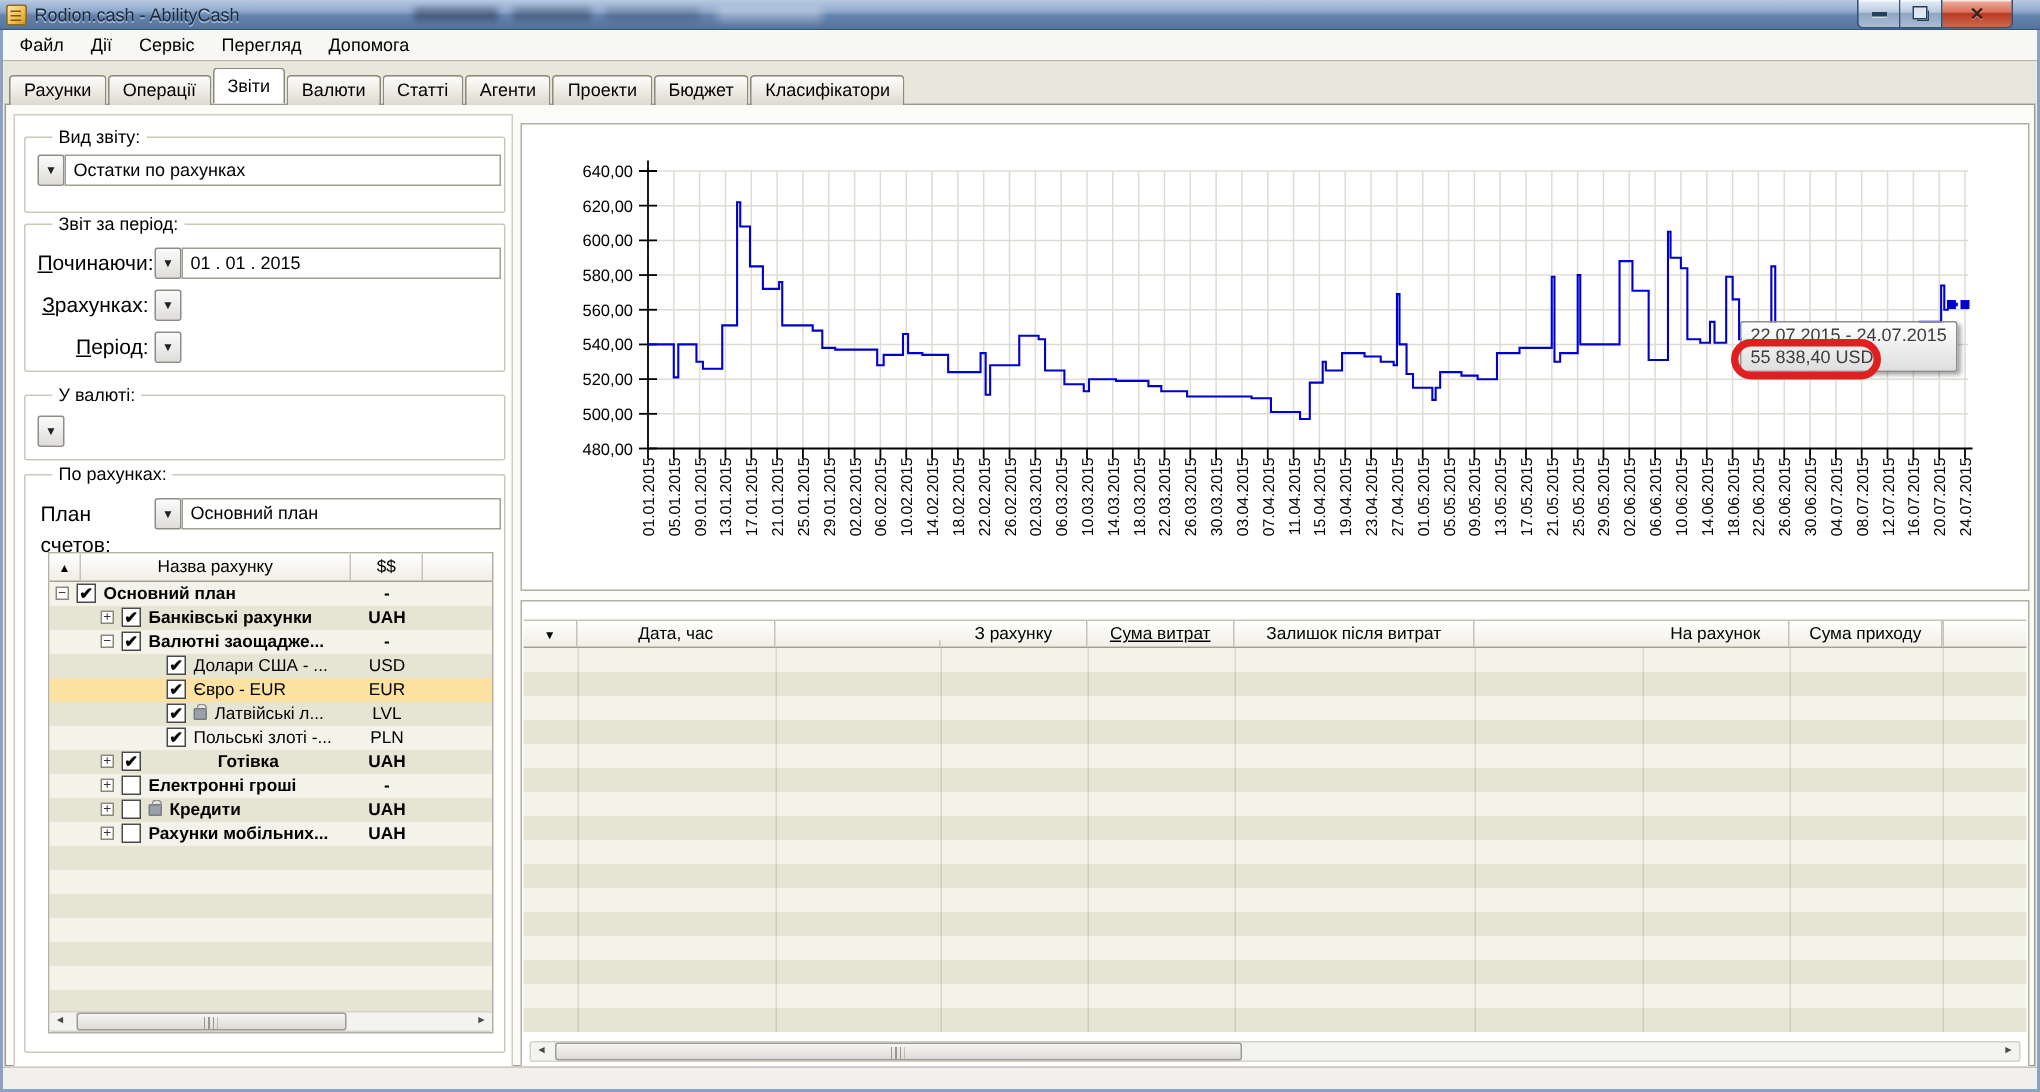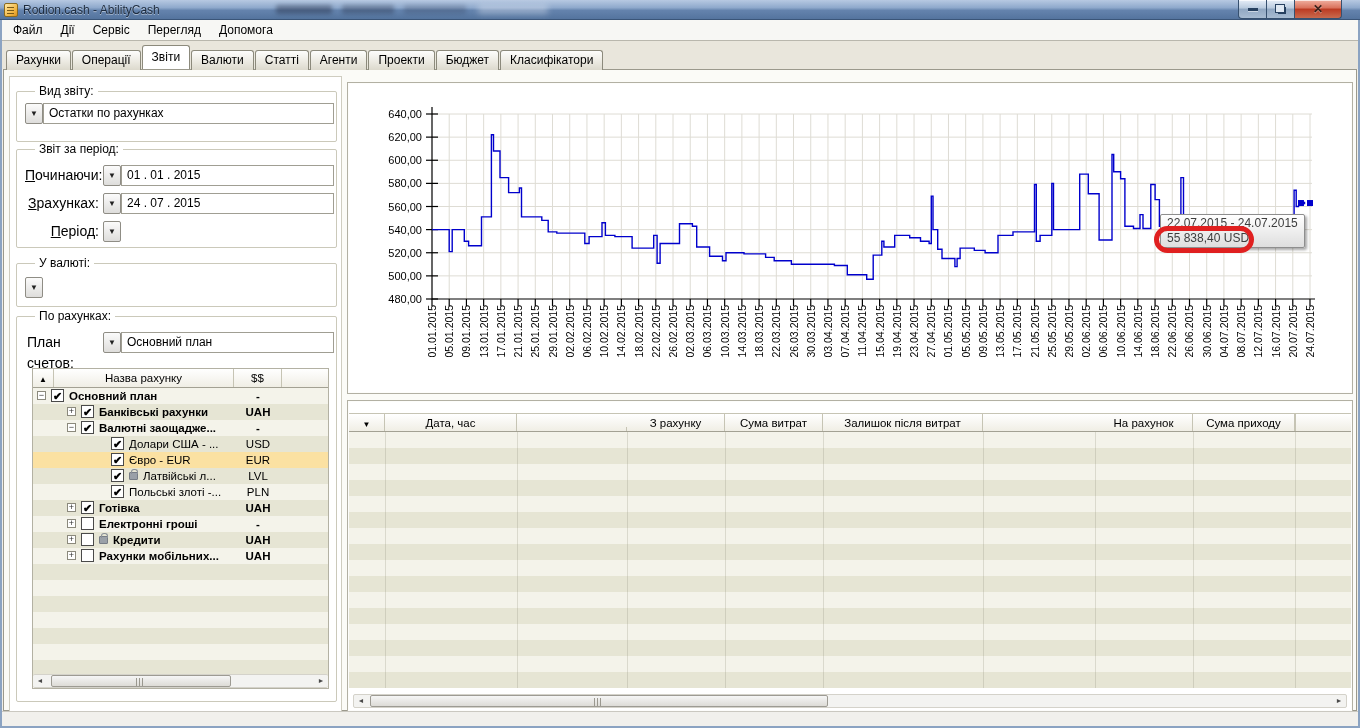--- a/index.html
+++ b/index.html
@@ -148,21 +148,20 @@
         <div class="field" style="left:26px;top:11px;width:291px">Остатки по рахунках</div>
       </div>
 
       <div class="groupbox" style="left:6px;top:72px;width:321px;height:99px">
         <span class="legend">Звіт за період:</span>
         <div class="flabel" style="left:8px;top:15px"><u>П</u><span>очинаючи:</span></div>
         <div class="combo-btn" style="left:86px;top:15px"><span>▼</span></div>
         <div class="field" style="left:104px;top:15px;width:213px">01 . 01 . 2015</div>
         <div class="flabel" style="left:8px;top:43px"><u>З</u><span>рахунках:</span></div>
         <div class="combo-btn" style="left:86px;top:43px"><span>▼</span></div>
-        <div class="field" style="left:104px;top:43px;width:213px">24 . 07 . 2015</div>
         <div class="flabel" style="left:8px;top:71px"><u>П</u><span>еріод:</span></div>
         <div class="combo-btn" style="left:86px;top:71px"><span>▼</span></div>
       </div>
 
       <div class="groupbox" style="left:6px;top:186px;width:321px;height:44px">
         <span class="legend">У валюті:</span>
         <div class="combo-btn" style="left:8px;top:13px"><span>▼</span></div>
       </div>
 
       <div class="groupbox" style="left:6px;top:239px;width:321px;height:386px">
@@ -214,21 +213,21 @@
                 <span class="tree-cur">LVL</span>
               </div>
               <div class="tree-row stripe-l">
                 <span class="cbx" style="left: 78px;">✔</span>
                 <span class="tree-name" style="left: 96px; right: 96px;">Польські злоті -...</span>
                 <span class="tree-cur">PLN</span>
               </div>
               <div class="tree-row stripe-d">
                 <span class="expandbox" style="left: 34px;">+</span>
                 <span class="cbx" style="left: 48px;">✔</span>
-                <span class="tree-name bold" style="left: 66px; right: 96px;">Готівка</span>
+                <span class="tree-name bold" style="left: 66px; right: 96px; text-align: center;">Готівка</span>
                 <span class="tree-cur bold">UAH</span>
               </div>
               <div class="tree-row stripe-l">
                 <span class="expandbox" style="left: 34px;">+</span>
                 <span class="cbx" style="left: 48px;"></span>
                 <span class="tree-name bold" style="left: 66px; right: 96px;">Електронні гроші</span>
                 <span class="tree-cur bold">-</span>
               </div>
               <div class="tree-row stripe-d">
                 <span class="expandbox" style="left: 34px;">+</span>
@@ -457,21 +456,21 @@
       </div>
       <div class="red-oval" style="left:806px;top:143px;width:100px;height:27px"></div>
     </div>
 
     <div class="table-panel">
       <div class="grid-table-header" id="grid-header">
           <div class="gh-cell" style="width: 36px;"><span style="font-size: 8px;">▼</span></div>
           <div class="gh-cell" style="width: 132px;">Дата, час</div>
           <div class="gh-cell" style="width: 110px; margin-top: 13px;">Бюджетна дата</div>
           <div class="gh-cell" style="width: 98px;">З рахунку</div>
-          <div class="gh-cell" style="width: 98px;">Сума витрат</div>
+          <div class="gh-cell" style="width: 98px; text-decoration: underline;">Сума витрат</div>
           <div class="gh-cell" style="width: 160px;">Залишок після витрат</div>
           <div class="gh-cell" style="width: 112px; margin-top: 48px;">Ціна покупки</div>
           <div class="gh-cell" style="width: 98px;">На рахунок</div>
           <div class="gh-cell" style="width: 102px;">Сума приходу</div>
           <div class="gh-cell"></div>
         </div>
       <div class="grid-rows" id="grid-rows">
           <div class="grid-row stripe-l"></div>
           <div class="grid-row stripe-d"></div>
           <div class="grid-row stripe-l"></div>

